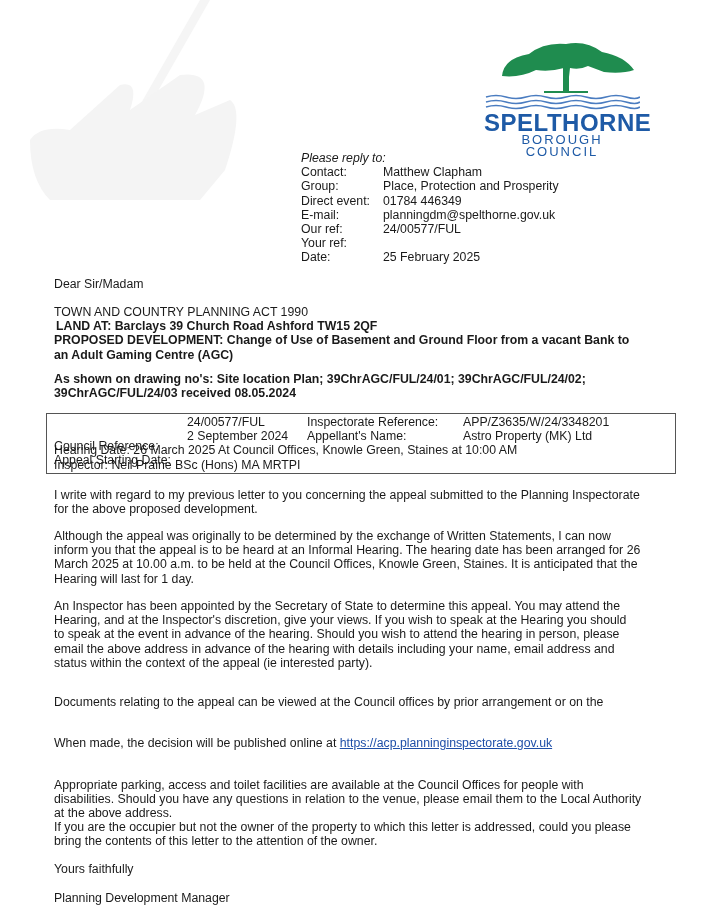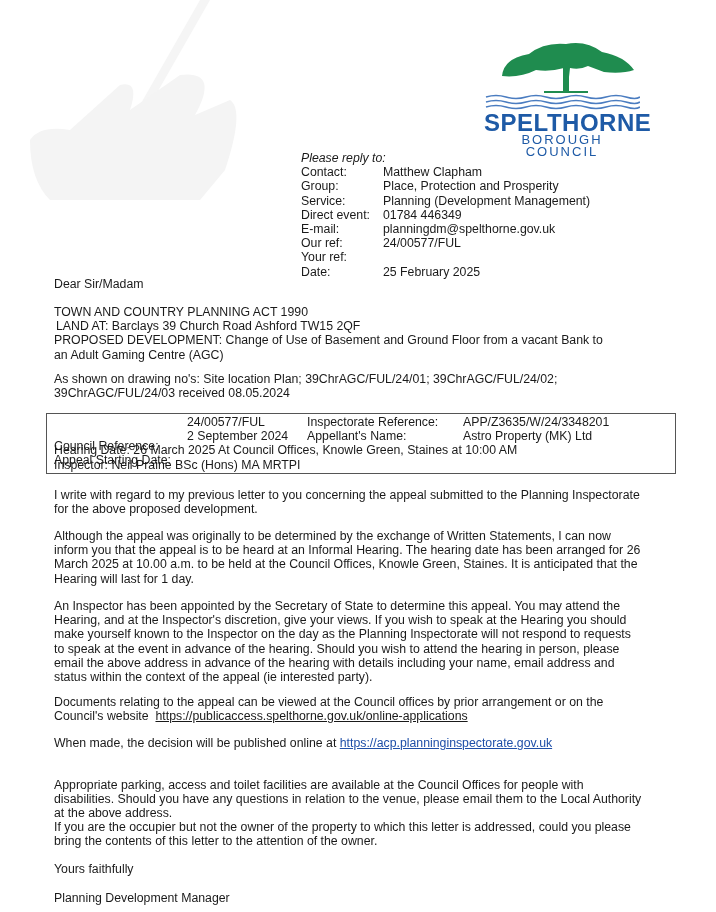--- a/index.html
+++ b/index.html
@@ -25,21 +25,21 @@
     position: absolute; left: 0; top: 98px; width: 156px; text-align: center;
     font-size: 13px; letter-spacing: 2px; color: #1e5aa6; line-height: 12px;
   }
   .reply {
     position: absolute; left: 301px; top: 151px; width: 300px;
   }
   .reply .title { font-style: italic; }
   .reply .row { display: flex; align-items: flex-end; }
   .reply .k { width: 82px; }
   .block { position: absolute; left: 54px; width: 620px; }
-  .bold { font-weight: normal; }
+  .bold { font-weight: bold; }
   .refbox {
     position: absolute; left: 46px; top: 413px; width: 630px; height: 61px;
     border: 1px solid #555; box-sizing: border-box; padding: 1px 0 0 7px;
   }
   .refbox .row { display: flex; height: 14.2px; }
   .refbox .c1 { width: 133px; margin-top: 24px; }
   .refbox .c2 { width: 120px; }
   .refbox .c3 { width: 156px; }
   .link { color: #1a1a1a; text-decoration: underline; }
   .link.blue { color: #1f4fa8; }
@@ -69,24 +69,20 @@
 
 <div class="reply">
   <div class="title">Please reply to:</div>
   <div class="row">
       <span class="k">Contact:</span>
       <span>Matthew Clapham</span>
     </div>
   <div class="row">
       <span class="k">Group:</span>
       <span>Place, Protection and Prosperity</span>
-    </div>
-  <div class="row">
-      <span class="k">Service:</span>
-      <span>Planning (Development Management)</span>
     </div>
   <div class="row">
       <span class="k">Direct event:</span>
       <span>01784 446349</span>
     </div>
   <div class="row">
       <span class="k">E-mail:</span>
       <span>planningdm@spelthorne.gov.uk</span>
     </div>
   <div class="row">
@@ -142,32 +138,27 @@
 <div class="block" style="top:529px">
   <div>Although the appeal was originally to be determined by the exchange of Written Statements, I can now</div>
   <div>inform you that the appeal is to be heard at an Informal Hearing. The hearing date has been arranged for 26</div>
   <div>March 2025 at 10.00 a.m. to be held at the Council Offices, Knowle Green, Staines. It is anticipated that the</div>
   <div>Hearing will last for 1 day.</div>
 </div>
 
 <div class="block" style="top:599px">
   <div>An Inspector has been appointed by the Secretary of State to determine this appeal. You may attend the</div>
   <div>Hearing, and at the Inspector's discretion, give your views. If you wish to speak at the Hearing you should</div>
-  <div>make yourself known to the Inspector on the day as the Planning Inspectorate will not respond to requests</div>
   <div>to speak at the event in advance of the hearing. Should you wish to attend the hearing in person, please</div>
   <div>email the above address in advance of the hearing with details including your name, email address and</div>
   <div>status within the context of the appeal (ie interested party).</div>
 </div>
 
 <div class="block" style="top:695px">
   <div>Documents relating to the appeal can be viewed at the Council offices by prior arrangement or on the</div>
-  <div>
-    <span>Council's website</span>&nbsp;
-    <a class="link">https://publicaccess.spelthorne.gov.uk/online-applications</a>
-  </div>
 </div>
 
 <div class="block" style="top:736px">
   <span>When made, the decision will be published online at</span>
   <a class="link blue">https://acp.planninginspectorate.gov.uk</a>
 </div>
 
 <div class="block" style="top:778px">
   <div>Appropriate parking, access and toilet facilities are available at the Council Offices for people with</div>
   <div>disabilities. Should you have any questions in relation to the venue, please email them to the Local Authority</div>

